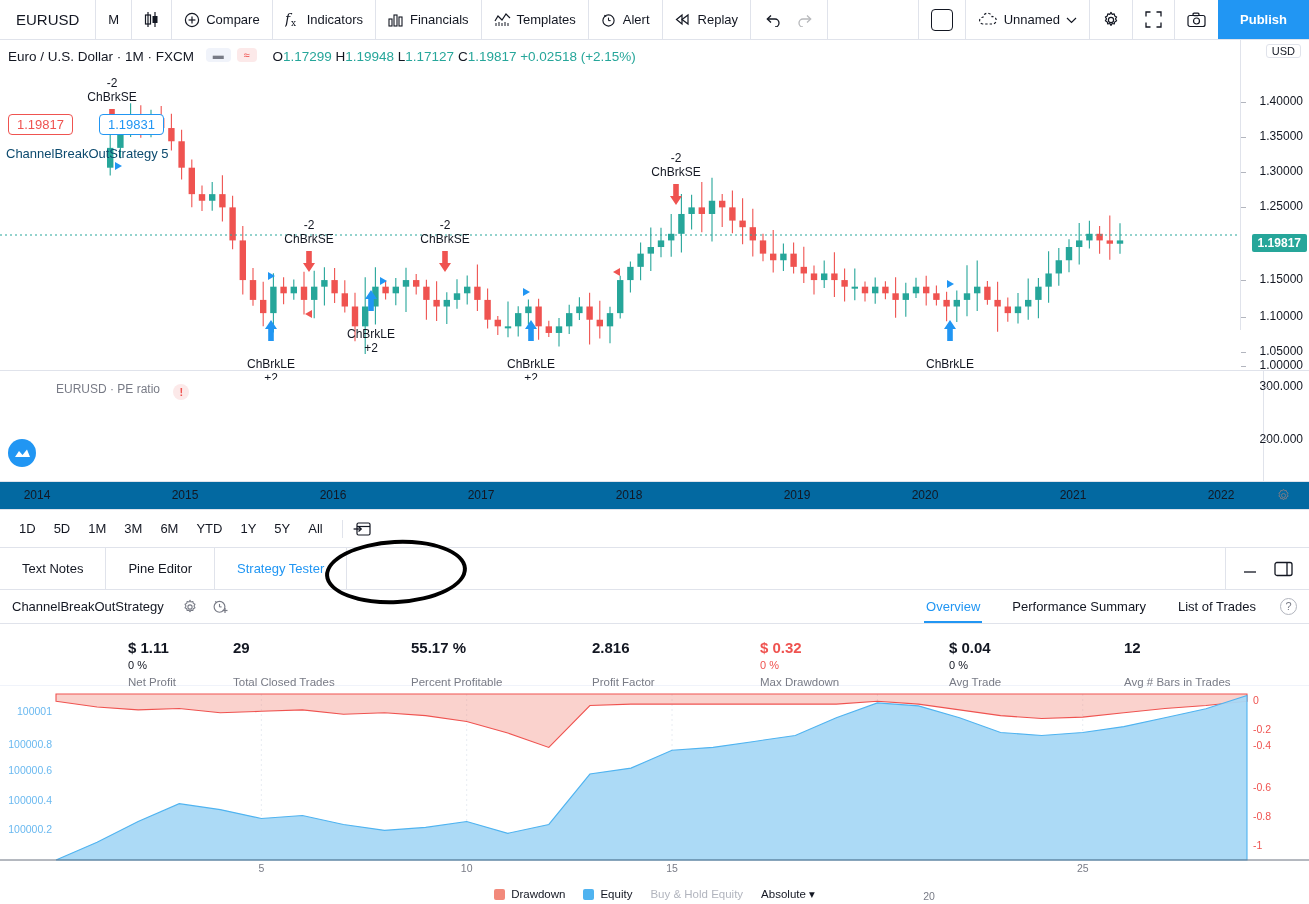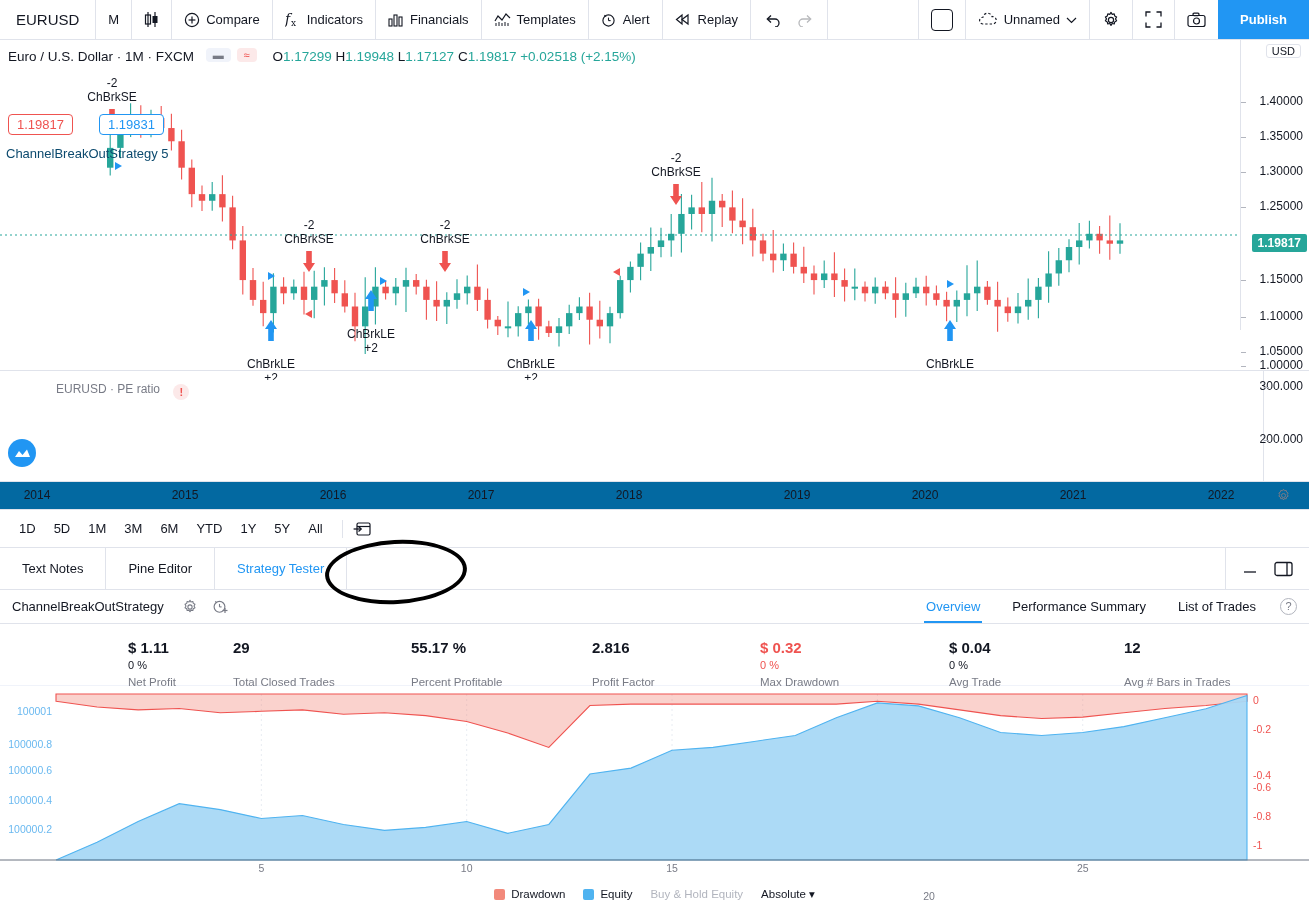--- a/index.html
+++ b/index.html
@@ -737,21 +737,21 @@
   <div class="eq-axis-l" id="eq-axis-left">
       <span class="eq-t-l" style="top: 137.357px;">100000.2</span>
       <span class="eq-t-l" style="top: 107.714px;">100000.4</span>
       <span class="eq-t-l" style="top: 78.0714px;">100000.6</span>
       <span class="eq-t-l" style="top: 52px;">100000.8</span>
       <span class="eq-t-l" style="top: 18.7857px;">100001</span>
     </div>
   <div class="eq-axis-r" id="eq-axis-right">
       <span class="eq-t-r" style="top: 8.21739px;">0</span>
       <span class="eq-t-r" style="top: 37.087px;">-0.2</span>
-      <span class="eq-t-r" style="top: 83px;">-0.4</span>
+      <span class="eq-t-r" style="top: 53px;">-0.4</span>
       <span class="eq-t-r" style="top: 94.8261px;">-0.6</span>
       <span class="eq-t-r" style="top: 123.696px;">-0.8</span>
       <span class="eq-t-r" style="top: 152.565px;">-1</span>
     </div>
   <div class="eq-x" id="eq-axis-x">
       <span class="eq-xt" style="left: 261.345px;">5</span>
       <span class="eq-xt" style="left: 466.69px;">10</span>
       <span class="eq-xt" style="left: 672.034px;">15</span>
       <span class="eq-xt" style="left: 929px; margin-top: 28px;">20</span>
       <span class="eq-xt" style="left: 1082.72px;">25</span>

